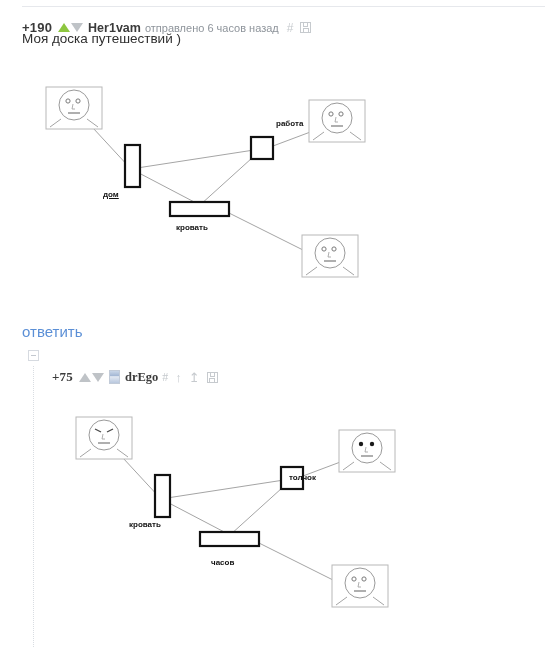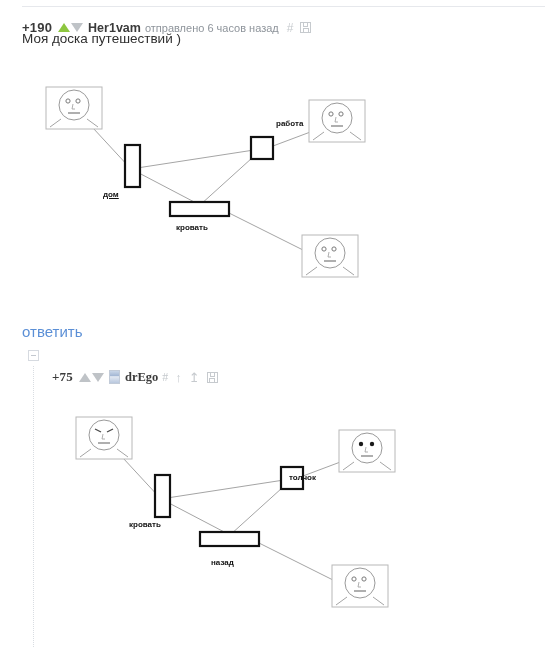--- a/index.html
+++ b/index.html
@@ -309,14 +309,14 @@
       <line x1="321" y1="195" x2="310" y2="187" stroke="#9a9a9a" stroke-width="0.9"></line>
     </g>
 
     <rect x="92" y="65" width="15" height="42" fill="#ffffff" stroke="#111111" stroke-width="2.2"></rect>
     <rect x="218" y="57" width="22" height="22" fill="#ffffff" stroke="#111111" stroke-width="2.2"></rect>
     <rect x="137" y="122" width="59" height="14" fill="#ffffff" stroke="#111111" stroke-width="2.2"></rect>
   </svg>
 
   <div class="dlabel" style="left:66px; top:110px;">кровать</div>
   <div class="dlabel" style="left:226px; top:39px;margin-top:24px;">толчок</div>
-  <div class="dlabel" style="left:148px; top:148px;">назад</div>
+  <div class="dlabel" style="left:148px; top:148px;">часов</div>
 </div>
 
 </body></html>

